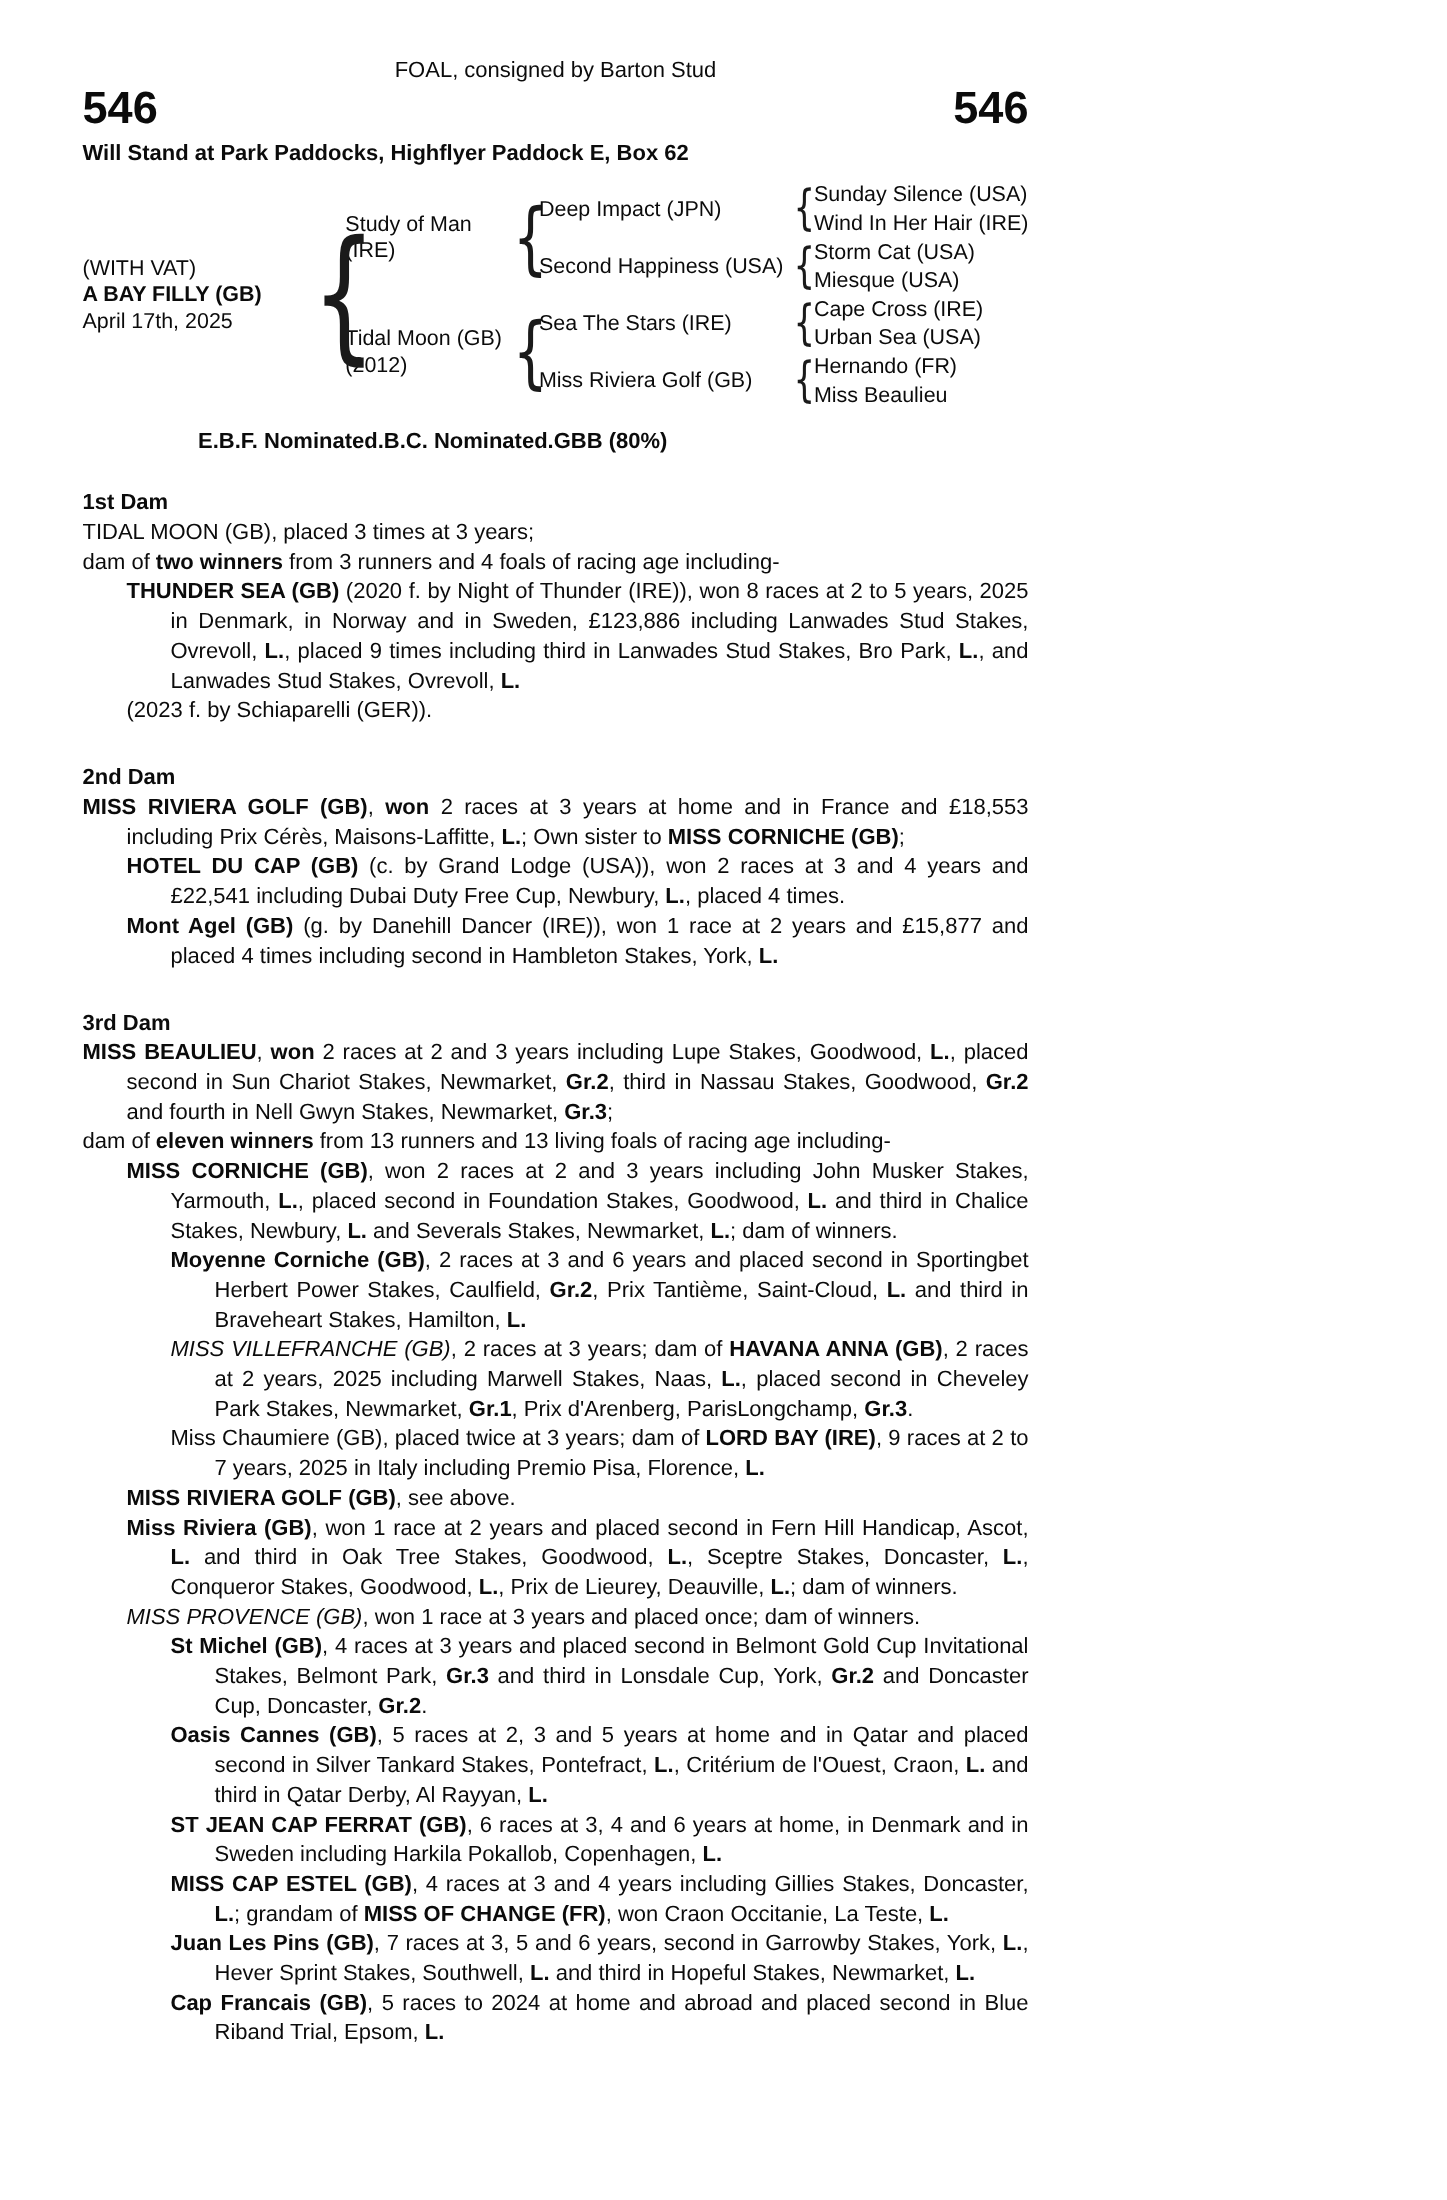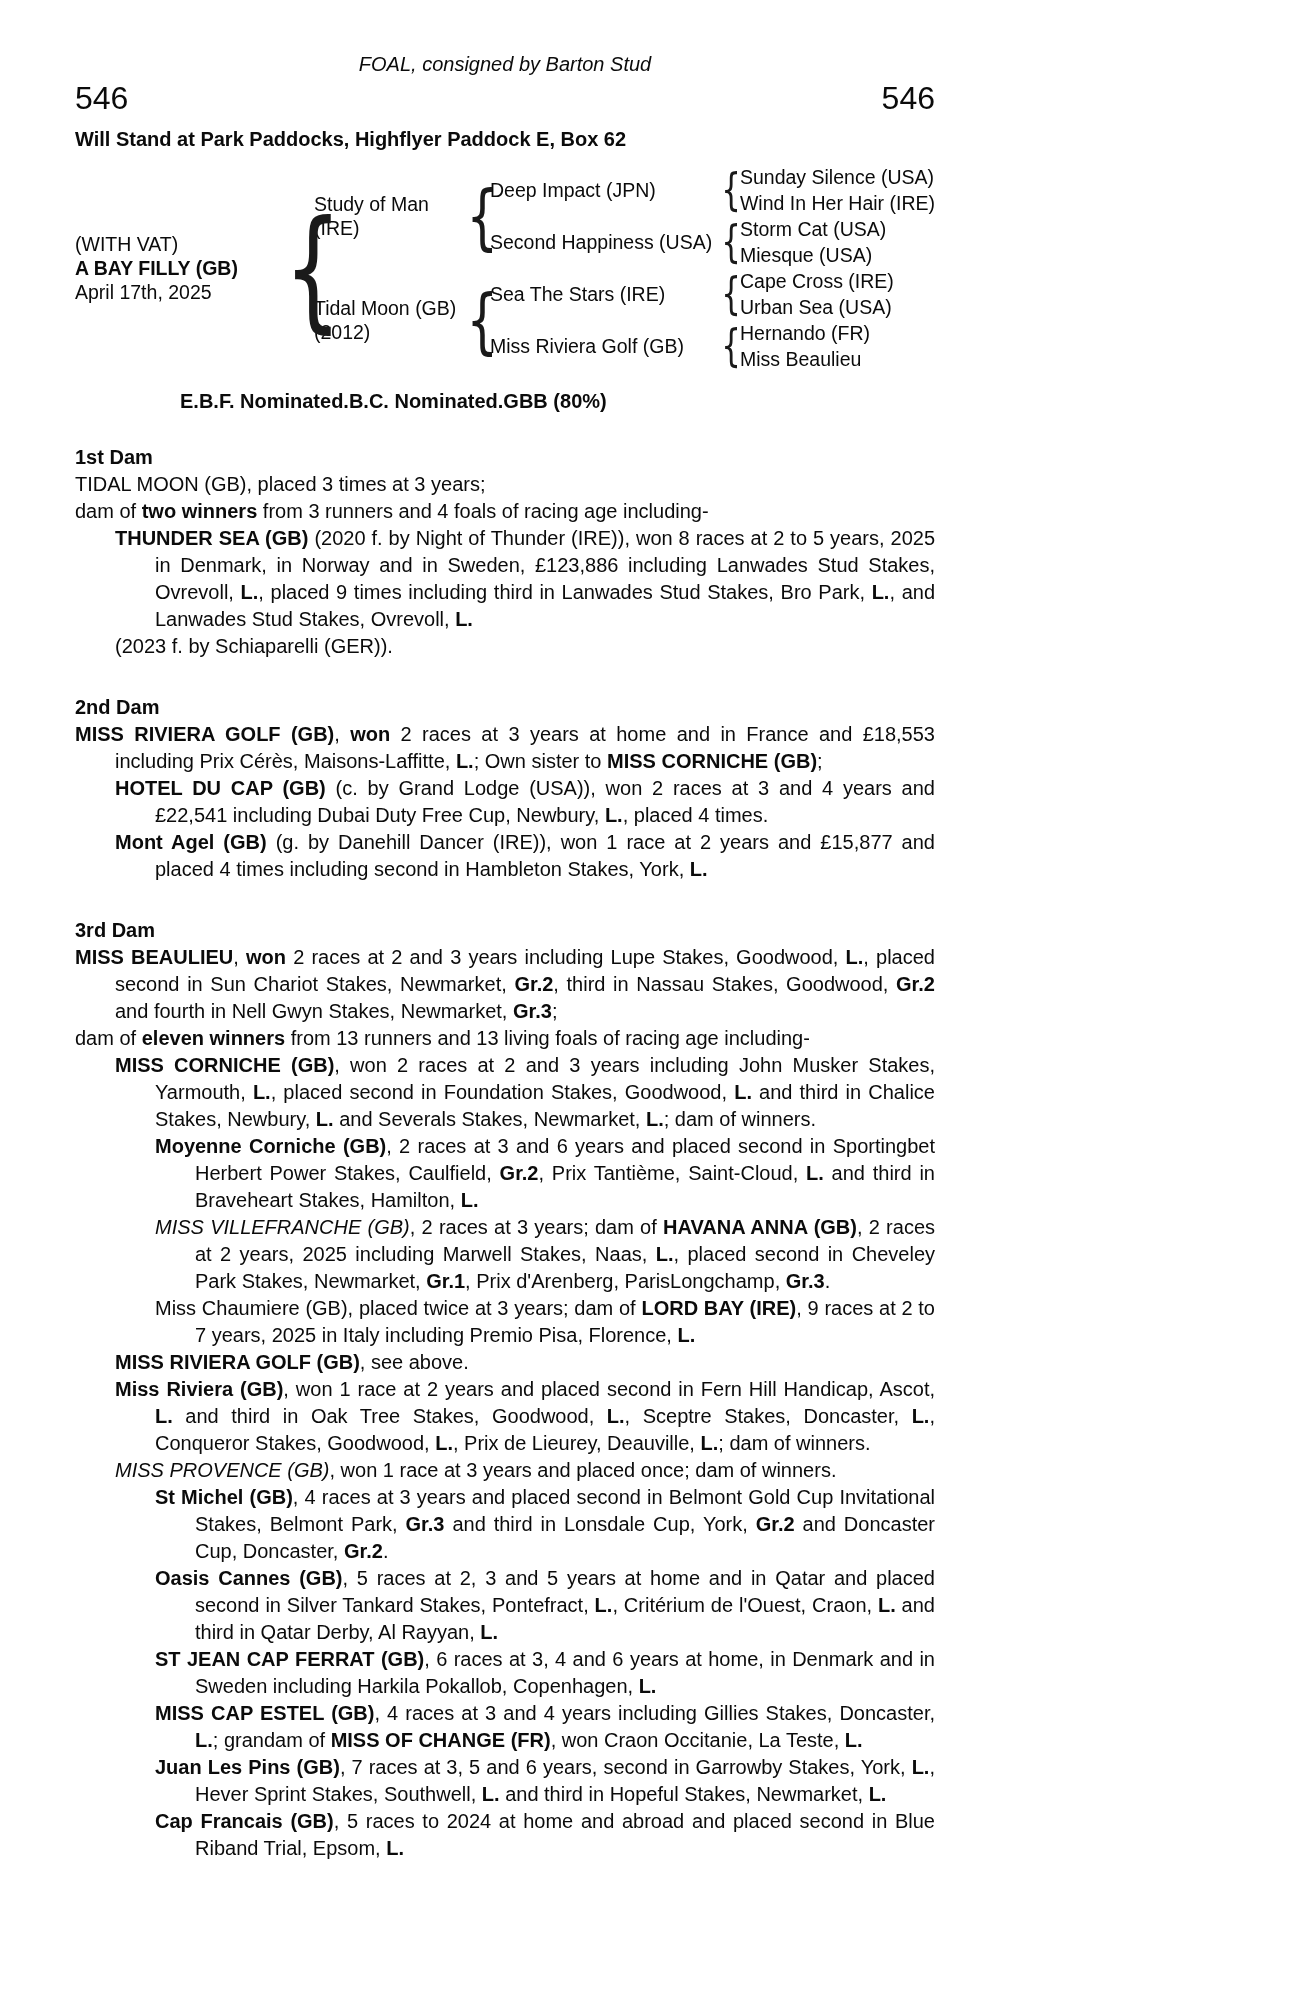--- a/index.html
+++ b/index.html
@@ -4,24 +4,24 @@
 <style>
   * { margin:0; padding:0; box-sizing:border-box; }
   html,body { background:#ffffff; }
   body {
     width:1315px; height:2000px; overflow:hidden;
     font-family:"Liberation Sans", sans-serif;
     color:#0b0b0b;
   }
   .page { width:860px; margin-left:75px; padding-top:52px; }
 
-  .consignor { text-align:center; font-style:italic; font-size:20px; line-height:24px; }
+  .consignor { text-align:center; font-size:20px; line-height:24px; }
 
   .lot-row { display:flex; justify-content:space-between; align-items:flex-end; margin-top:4px; }
-  .lot { font-weight:400; font-size:32px; line-height:36px; }
+  .lot { font-weight:700; font-size:41px; line-height:36px; }
 
   .location { font-weight:700; font-size:20px; line-height:26px; margin-top:10px; }
 
   
   .ped-root { display:flex; align-items:center; margin-top:12px; font-size:19.5px; }
   .ped-col { display:flex; flex-direction:column; }
   .gen-group { display:flex; align-items:center; }
   .animal-block { width:212px; line-height:24px; }
   .animal-name { font-weight:700; }
   .gen1-name { width:148px; line-height:24px; }

